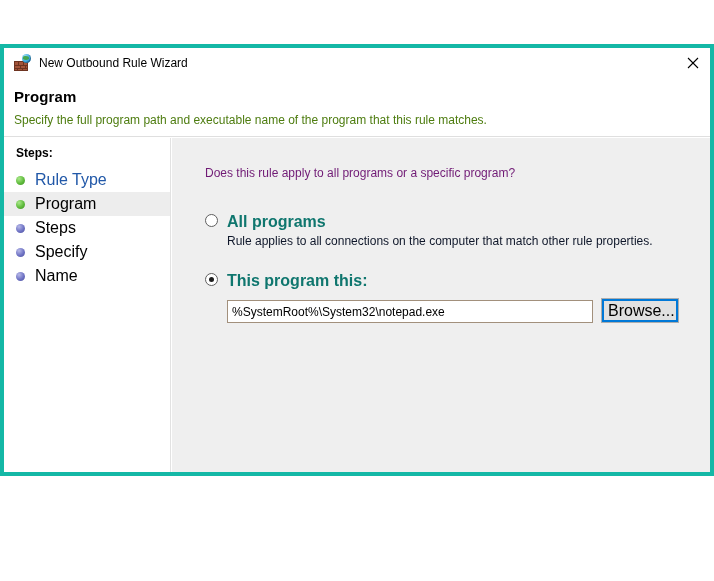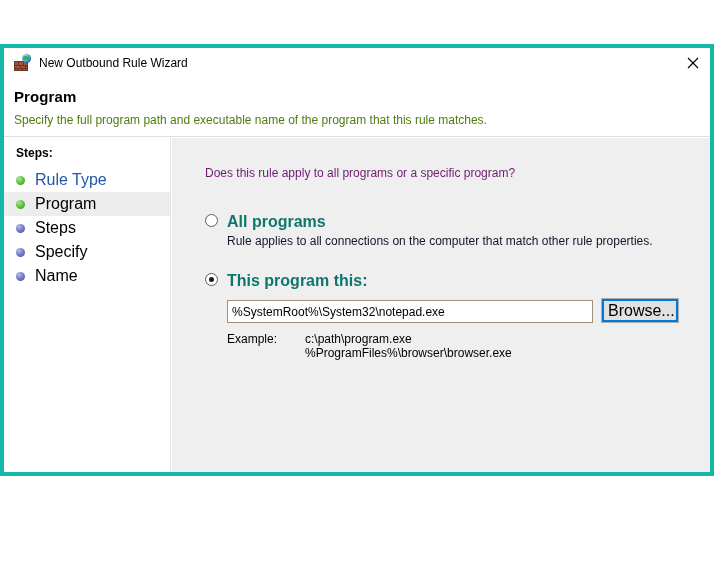--- a/index.html
+++ b/index.html
@@ -360,27 +360,20 @@
         <div class="radio-row">
           <span class="radio checked"></span>
           <span class="radio-label">This program this:</span>
         </div>
 
         <div id="path-row">
           <input id="path-input" type="text" value="%SystemRoot%\System32\notepad.exe" style="">
           <button id="browse-button">Browse...</button>
         </div>
 
-        <div id="example-block">
-          <div id="example-label">Example:</div>
-          <div id="example-values">
-            <div>c:\path\program.exe</div>
-            <div>%ProgramFiles%\browser\browser.exe</div>
-          </div>
-        </div>
       </div>
 
       <div id="footer">
         <button class="wiz-button">&lt; Back</button>
         <button class="wiz-button">Next &gt;</button>
         <button class="wiz-button">Cancel</button>
       </div>
 
     </div>
   </div>

